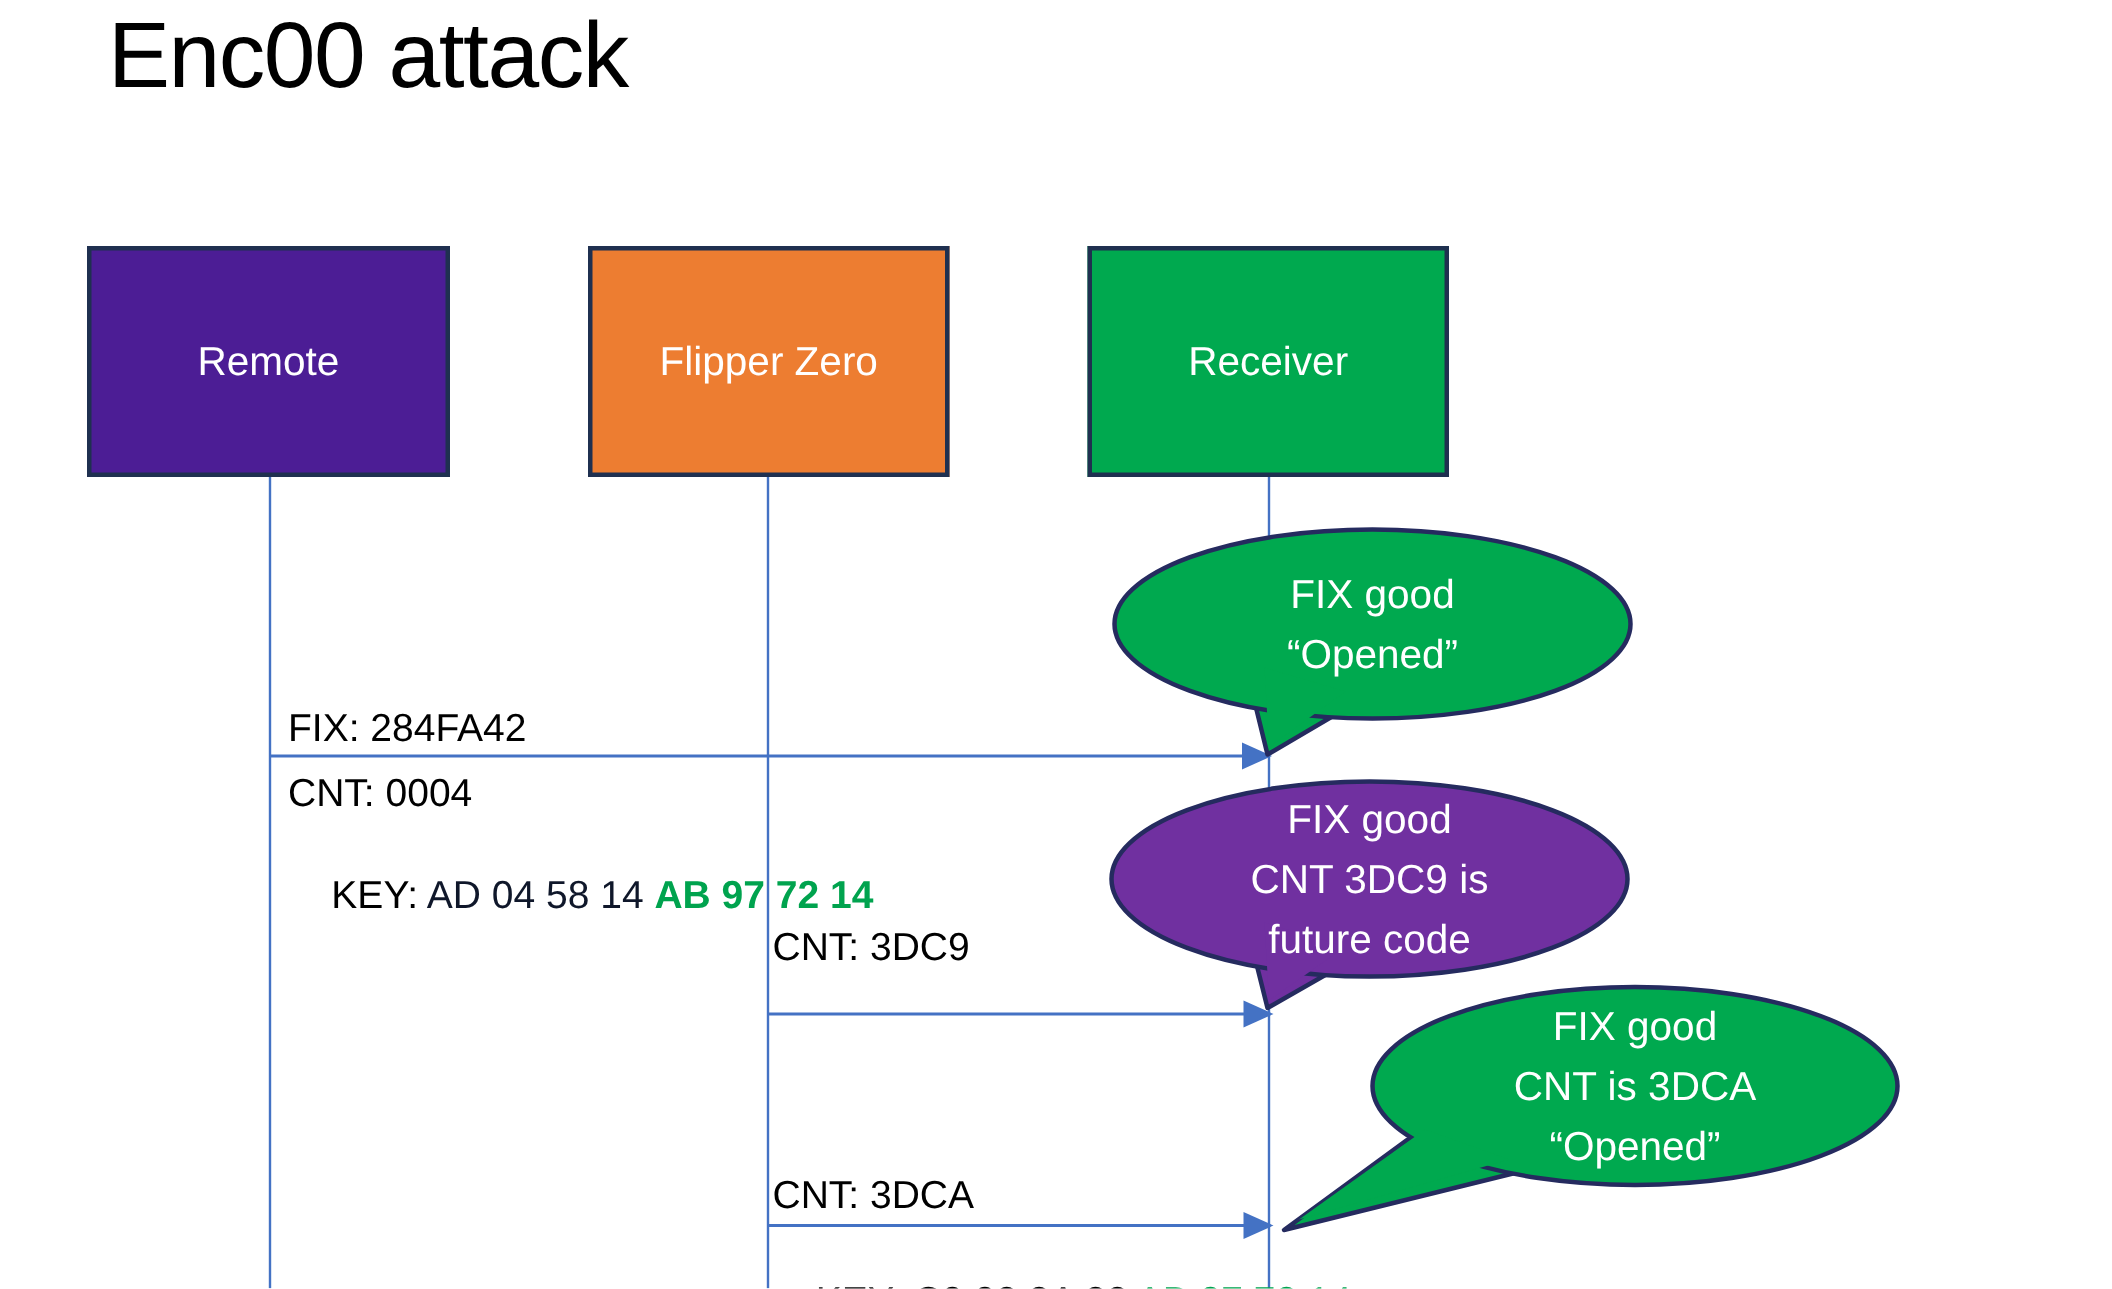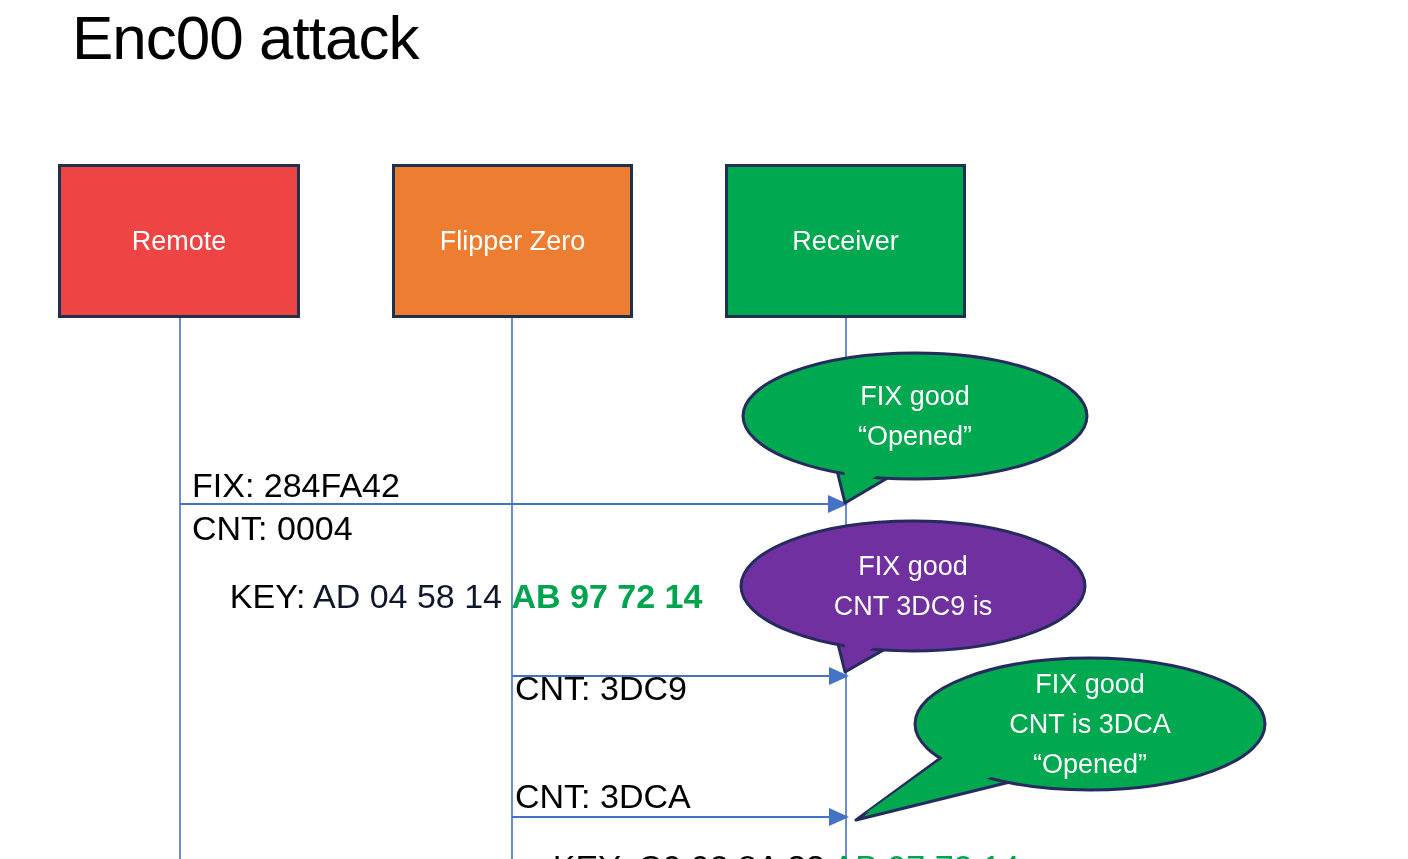--- a/index.html
+++ b/index.html
@@ -20,21 +20,21 @@
     position: absolute; top: 164px; height: 154px;
     border: 3px solid #1F3050;
     display: flex; align-items: center; justify-content: center;
   }
   .actor-box .actor-label { color: #ffffff; font-size: 27px; white-space: nowrap; }
   #actor-remote  { left: 58px;  width: 242px; }
   #actor-flipper { left: 392px; width: 241px; }
   #actor-receiver{ left: 725px; width: 241px; }
 
   .msg-line {
-    position: absolute; font-size: 34px; color: #000000;
+    position: absolute; font-size: 26px; color: #000000;
     white-space: pre; line-height: 30px;
   }
   .key-red   { color: #0f172a; }
   .key-green { color: #00A34E; margin-top: 28px; }
   .key-green.bold { font-weight: bold; }
 
   .bubble-text {
     position: absolute; display: flex; flex-direction: column;
     align-items: center; justify-content: center;
     color: #ffffff; font-size: 27px; line-height: 40px;
@@ -78,50 +78,51 @@
       <path d="M843,615 L846,667 L897,631 Z" fill="#7030A0"></path>
     </g>
 
     <g>
       <path d="M938,760 L856,820 L1014,781 Z" stroke-width="3" stroke-linejoin="round" fill="#00A94F" stroke="#252B5F"></path>
       <ellipse cx="1090" cy="724" rx="175" ry="66" stroke-width="3" fill="#00A94F" stroke="#252B5F"></ellipse>
       <path d="M950,753 L866,813 L1006,773 Z" fill="#00A94F"></path>
     </g>
   </svg>
 
-  <div class="actor-box" id="actor-remote" style="background: #ef4444; justify-content: center;">
+  <div class="actor-box" id="actor-remote" style="background: #4c1d95; justify-content: center;">
     <span class="actor-label">Remote</span>
   </div>
   <div class="actor-box" id="actor-receiver" style="background: rgb(0, 169, 79);">
     <span class="actor-label">Receiver</span>
   </div>
   <div class="actor-box" id="actor-flipper" style="background: rgb(237, 125, 49);">
     <span class="actor-label">Flipper Zero</span>
   </div>
 
   <div class="msg-line" style="left:192px; top:470px;">FIX: 284FA42</div>
   <div class="msg-line" style="left:192px; top:513px;">CNT: 0004</div>
   <div class="msg-line" style="left:192px; top:551px;">
     <span>KEY: </span><span class="key-red">AD 04 58 14 </span><span class="key-green bold">AB 97 72 14</span>
   </div>
 
-  <div class="msg-line" style="left:515px; top:673px;">CNT: 3DC9</div>
+  <div class="msg-line" style="left:515px; top:616px;">CNT: 3DC9</div>
 
   <div class="msg-line" style="left:515px; top:781px;">CNT: 3DCA</div>
   <div class="msg-line" style="left:515px; top:822px;">
     <span>KEY: C0 02 8A 33 </span><span class="key-green">AB 97 72 14</span>
   </div>
 
   <div class="bubble-text" id="bubble-text-1">
     <div>FIX good</div>
     <div>“Opened”</div>
   </div>
   <div class="bubble-text" id="bubble-text-2">
     <div>FIX good</div>
     <div>CNT 3DC9 is</div>
+    <div>future code</div>
   </div>
   <div class="bubble-text" id="bubble-text-3">
     <div>FIX good</div>
     <div>CNT is 3DCA</div>
     <div>“Opened”</div>
   </div>
 
 </div>
 
 </body></html>

